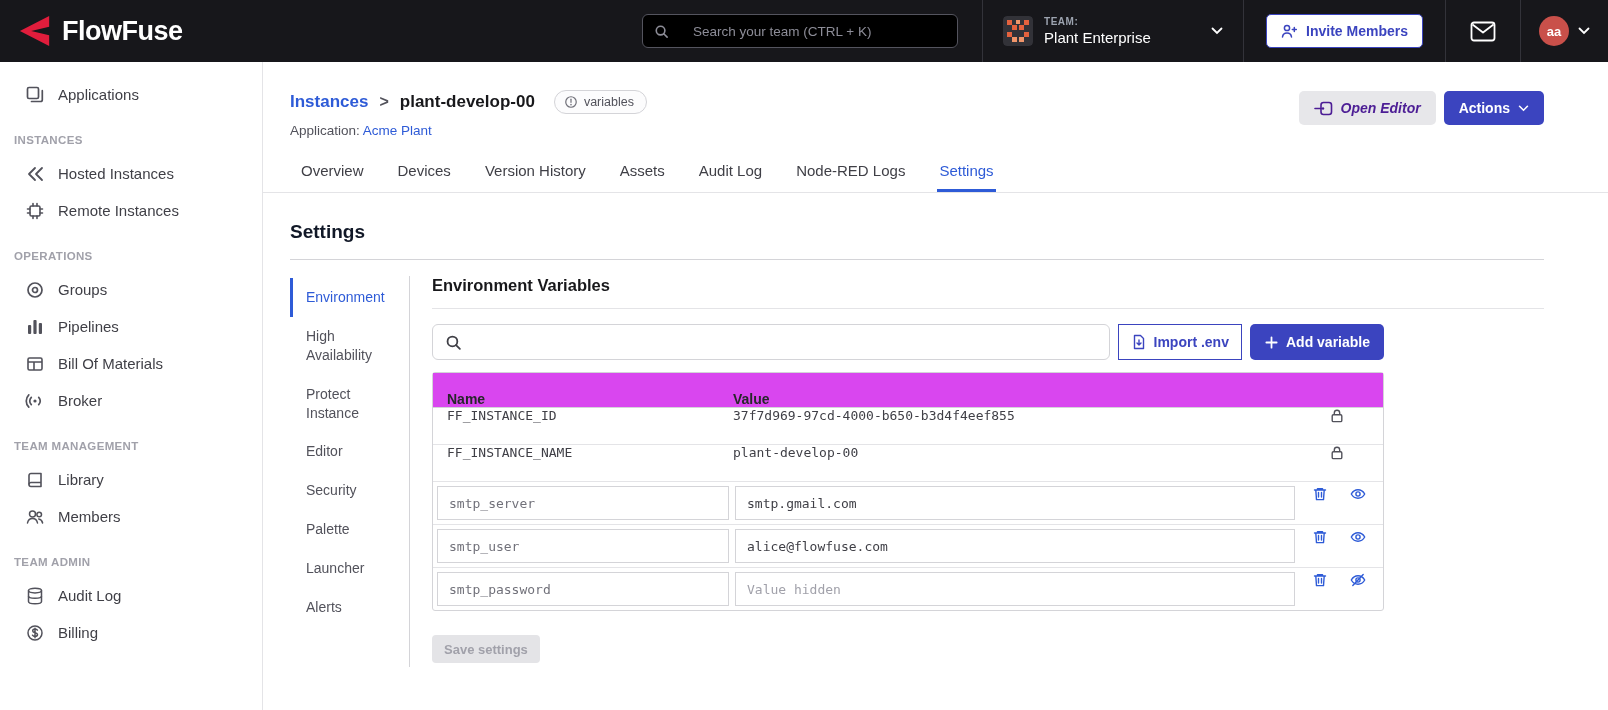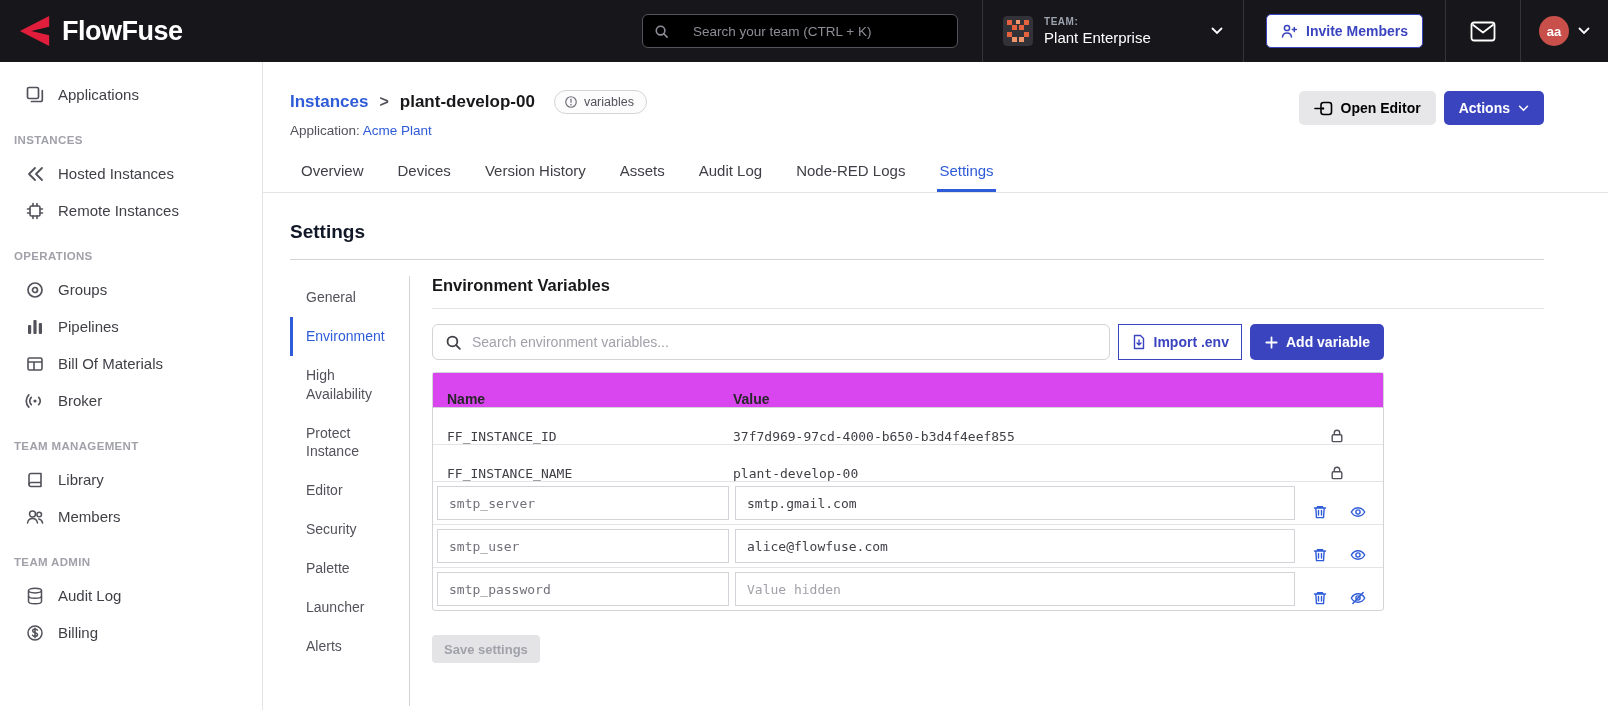--- a/index.html
+++ b/index.html
@@ -48,21 +48,21 @@
   .crumb-sep { color:#52525b; font-size:16px; font-weight:bold; }
   .crumb-current { color:#18181b; font-weight:bold; font-size:17px; }
   .badge { display:flex; align-items:center; gap:6px; border:1px solid #d4d4d8; border-radius:13px;
     padding:4px 12px 4px 9px; font-size:12.5px; color:#52525b; background:#fcfcfd; margin-left:8px; }
   .badge svg { color:#71717a; }
   .app-line { margin-top:9px; font-size:13.5px; color:#52525b; }
   .app-link { color:#2e5bd7; cursor:pointer; }
   .header-actions { position:absolute; right:64px; top:29px; display:flex; gap:8px; }
   .btn { display:flex; align-items:center; gap:8px; font-size:14px; font-weight:bold; border-radius:5px;
     height:34px; padding:0 15px; border:none; cursor:pointer; }
-  .btn-disabled { background:#e7e7ea; color:#000000; cursor:default; }
+  .btn-disabled { background:#e7e7ea; color:#4c1d95; cursor:default;font-style:italic; }
   .btn-primary { background:#3b44bf; color:#fff; }
 
   .tabs { display:flex; gap:30px; padding-left:36px; margin-top:14px; border-bottom:1px solid #e4e4e7; }
   .tab { padding:10px 2px 10px; font-size:15px; color:#3f3f46; cursor:pointer; border-bottom:3px solid transparent; }
   .tab.active { color:#2e5bd7; border-bottom-color:#2e5bd7; }
 
   .settings-wrap { padding:0 64px 0 27px; }
   .settings-title { font-size:19px; font-weight:bold; color:#111827; margin:28px 0 16px; }
   .settings-divider { border-bottom:1px solid #d4d4d8; }
   .settings-body { display:flex; margin-top:16px; }
@@ -82,21 +82,21 @@
     font-weight:bold; font-size:14px; border-radius:0; height:36px; padding:0 12px; cursor:pointer; }
   .btn-add { display:flex; align-items:center; gap:7px; background:#3b44bf; border:none; color:#fff;
     font-weight:bold; font-size:14px; border-radius:5px; height:36px; padding:0 14px; cursor:pointer; }
 
   .env-table { width:952px; border:1px solid #d4d4d8; border-radius:3px; background:#fff; }
   .t-head { display:flex; align-items:flex-end; background:#d946ef; border-bottom:1px solid #d4d4d8; height:35px;
     font-size:14px; font-weight:bold; color:#27272a; }
   .col-name { width:300px; padding-left:14px; flex:none; }
   .col-value { flex:1; }
   .col-actions { width:92px; flex:none; display:flex; justify-content:center; align-items:center; }
-  .t-row { display:flex; align-items:flex-end; border-bottom:1px solid #e4e4e7; min-height:37px; }
+  .t-row { display:flex; align-items:flex-start; border-bottom:1px solid #e4e4e7; min-height:37px; }
   .t-row:last-child { border-bottom:none; }
   .mono { font-family:"DejaVu Sans Mono", monospace; font-size:13px; color:#3f3f46; }
   .t-row.editable { padding:4px 0 4px 4px; }
   .cell-input { font-family:"DejaVu Sans Mono", monospace; font-size:13px; border:1px solid #d4d4d8;
     border-radius:0; height:34px; padding:0 11px; outline:none; background:#fff; }
   .name-input { width:292px; color:#71717a; margin-right:6px; flex:none; }
   .value-input { flex:1; color:#3f3f46; }
   .value-input::placeholder { color:#a1a1aa; }
   .row-actions { width:88px; flex:none; display:flex; justify-content:center; gap:21px; align-items:center; }
   .icon-btn { background:none; border:none; padding:0; color:#2e5bd7; cursor:pointer; display:flex; }
@@ -330,41 +330,39 @@
     <div class="tab">Node-RED Logs</div>
     <div class="tab active">Settings</div>
   </div>
 
   <div class="settings-wrap">
     <div class="settings-title">Settings</div>
     <div class="settings-divider"></div>
 
     <div class="settings-body">
       <div class="settings-nav">
-        <div class="snav-item">General</div>
         <div class="snav-item active">Environment</div>
         <div class="snav-item">High Availability</div>
         <div class="snav-item">Protect Instance</div>
         <div class="snav-item">Editor</div>
         <div class="snav-item">Security</div>
         <div class="snav-item">Palette</div>
         <div class="snav-item">Launcher</div>
         <div class="snav-item">Alerts</div>
       </div>
 
       <div class="settings-content">
         <div class="env-title">Environment Variables</div>
 
         <div class="env-controls">
           <div class="env-search">
             <svg width="17" height="17" viewBox="0 0 16 16" fill="none" stroke="#3f3f46" stroke-width="1.7" stroke-linecap="round">
                 <circle cx="7" cy="7" r="4.6"></circle>
                 <path d="M10.4 10.4L14 14"></path>
               </svg>
-            <input placeholder="Search environment variables..." style="">
           </div>
           <button class="btn-outline">
             <svg width="16" height="16" viewBox="0 0 16 16" fill="none" stroke="currentColor" stroke-width="1.4" stroke-linecap="round" stroke-linejoin="round">
                 <path d="M3.5 1.5h6L12.5 4.5v10h-9z"></path>
                 <path d="M8 6v5M6 9l2 2 2-2"></path>
               </svg>
             <span>Import .env</span>
           </button>
           <button class="btn-add">
             <svg width="15" height="15" viewBox="0 0 16 16" fill="none" stroke="#fff" stroke-width="1.9" stroke-linecap="round">

